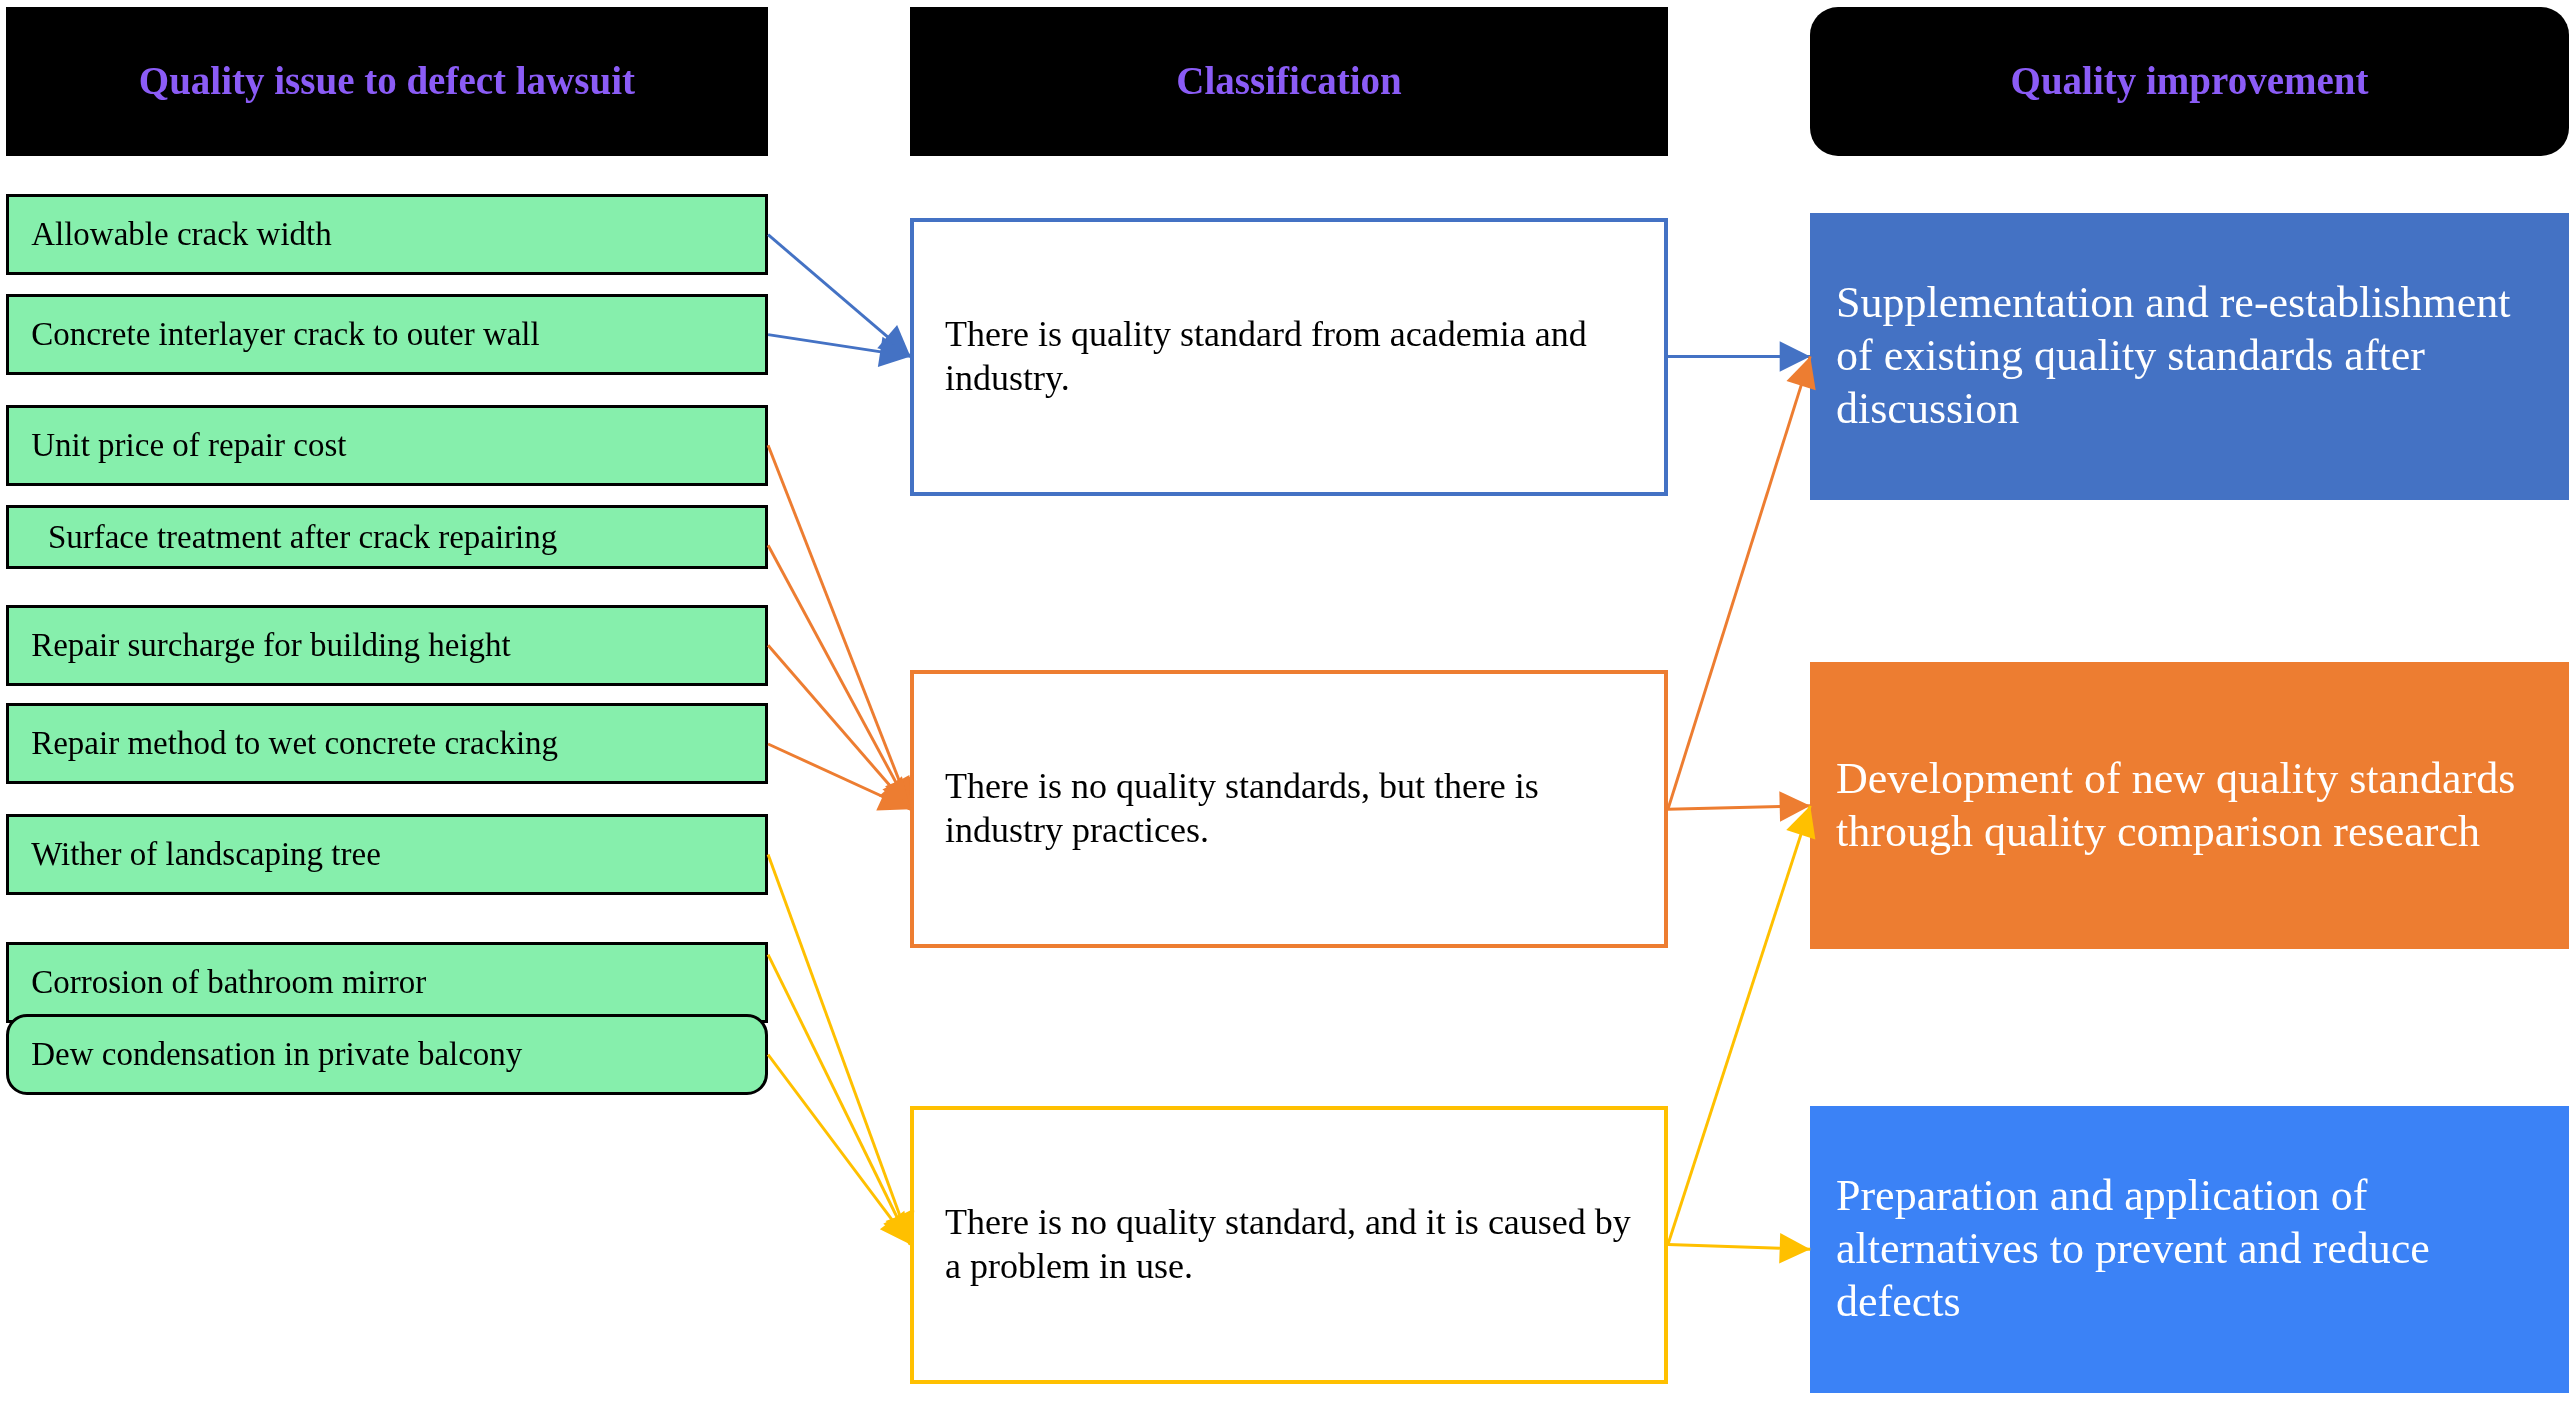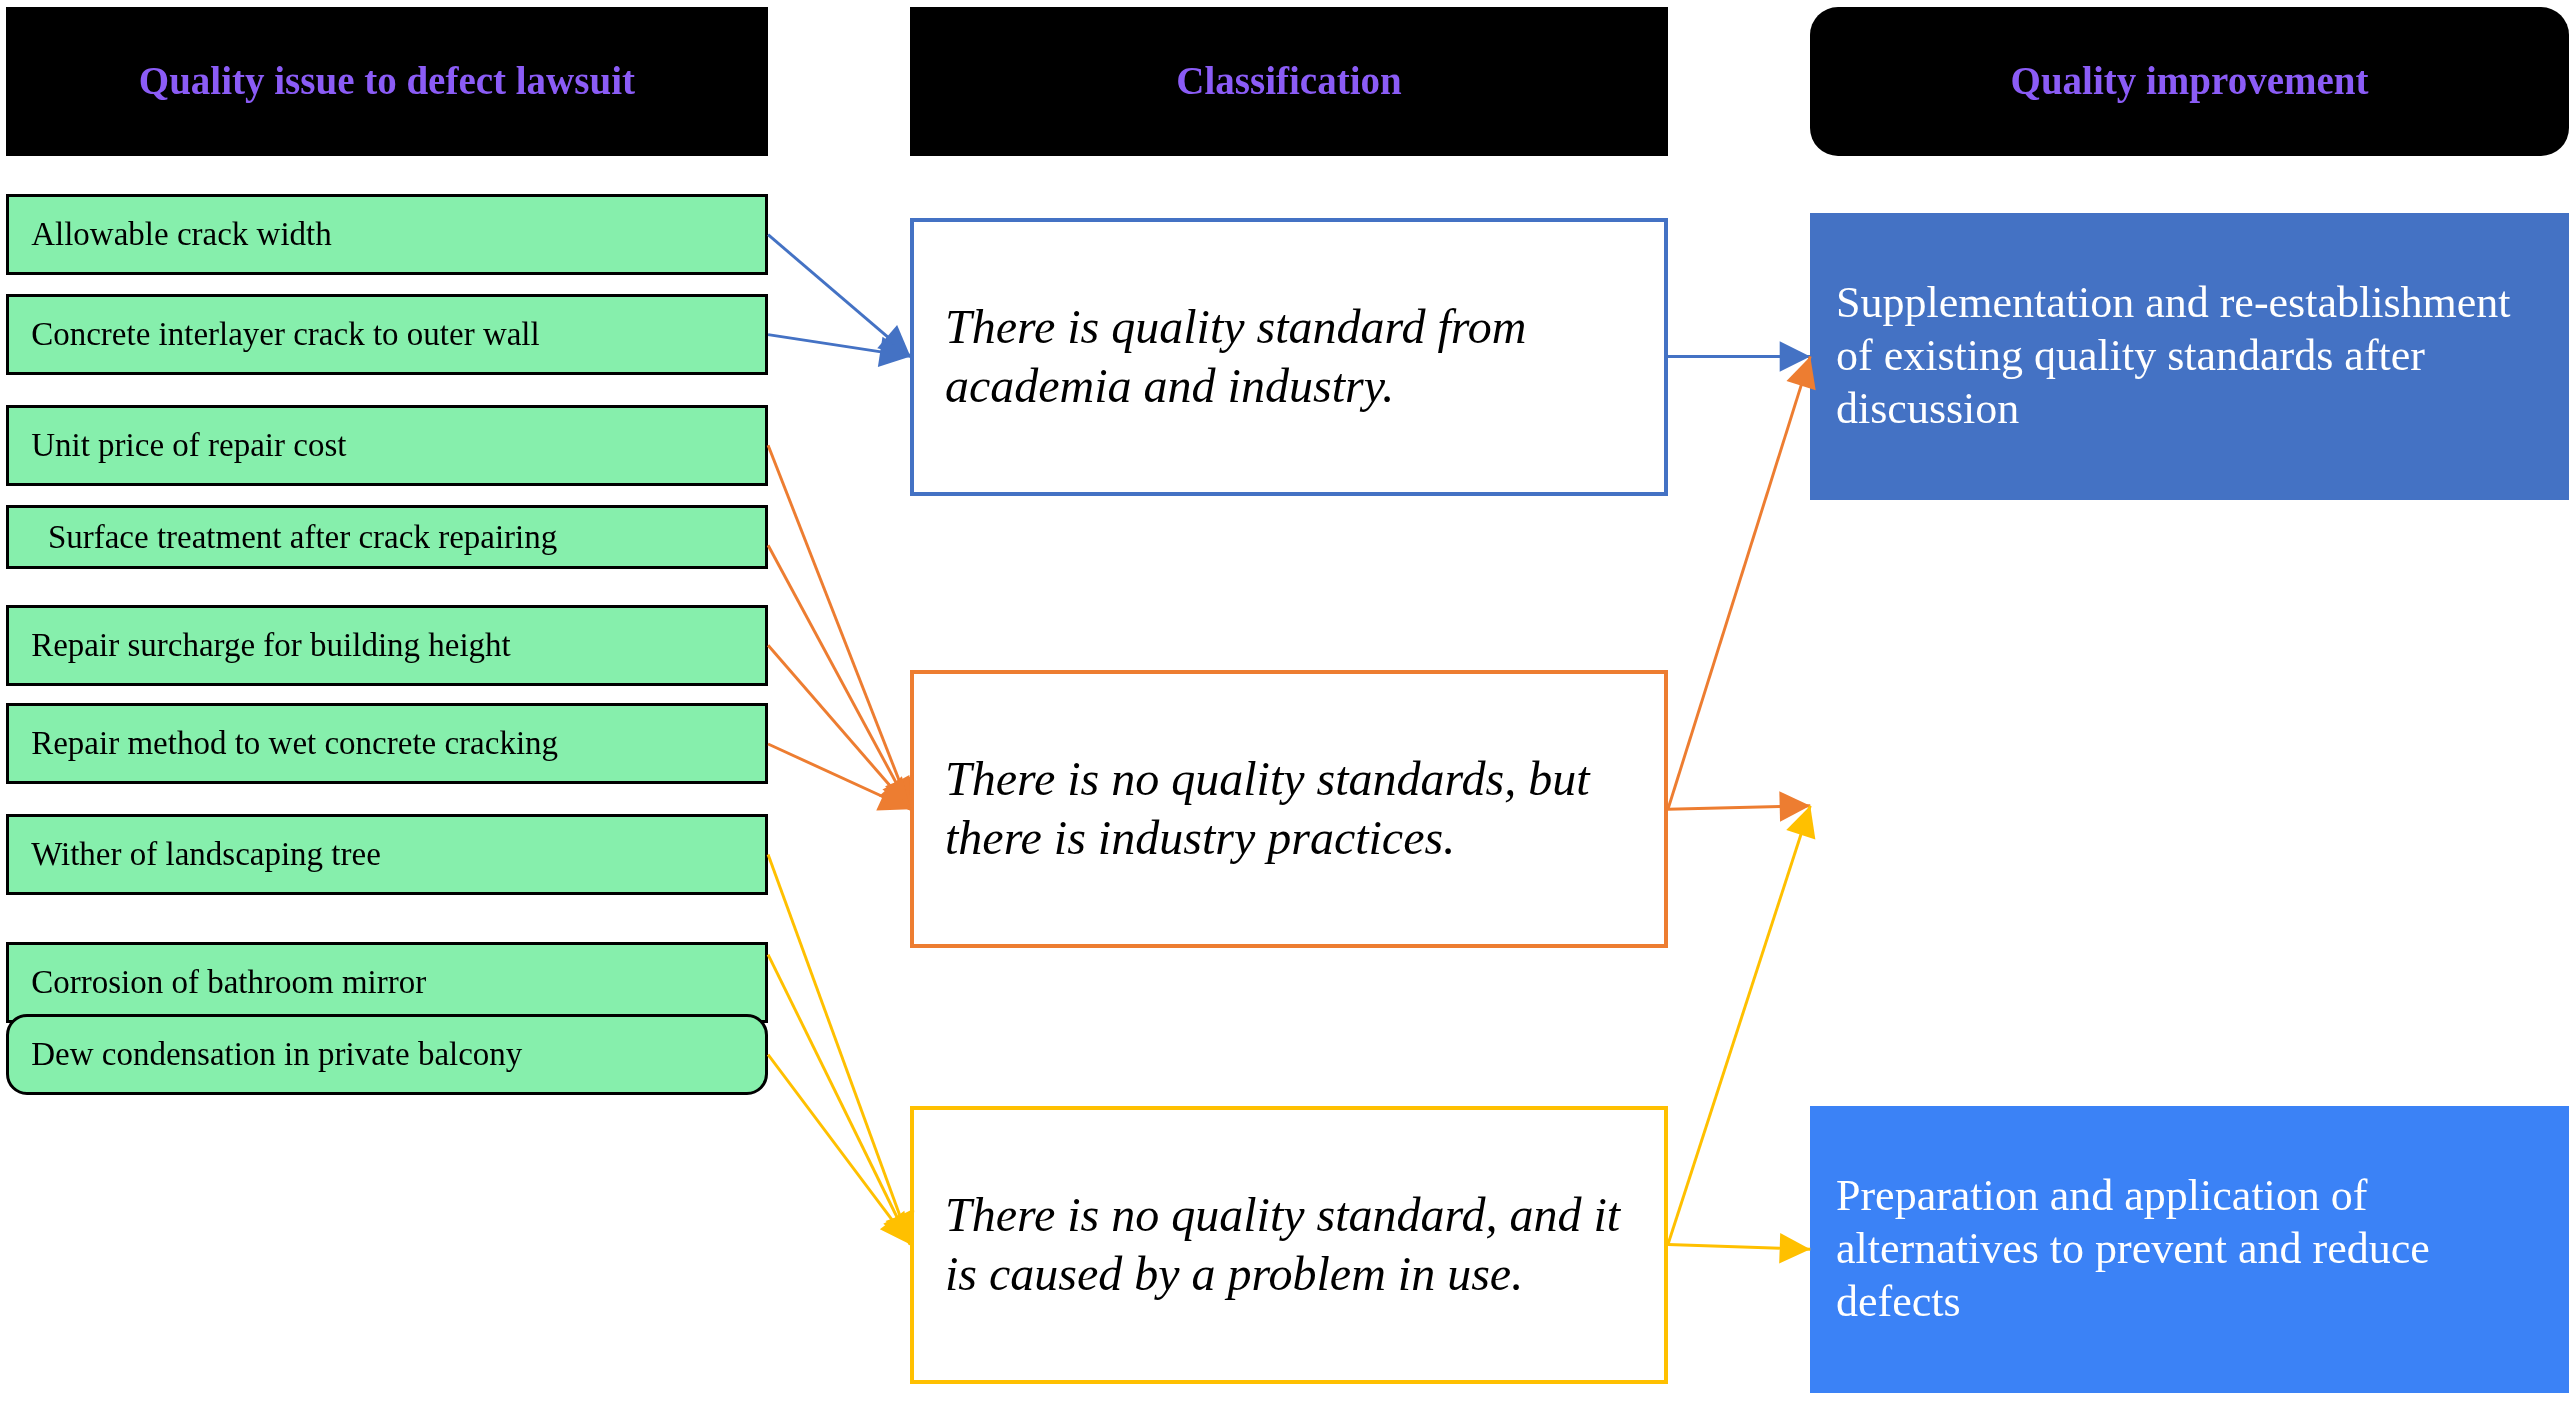--- a/index.html
+++ b/index.html
@@ -41,24 +41,23 @@
   }
 
   
   .cls{
     position:absolute;
     left:910px; width:758px;
     background:#ffffff;
     box-sizing:border-box;
     display:flex; align-items:center;
     padding:0 31px;
-    font-size:48px;
+    font-size:36px;
     color:#000000;
     line-height:1.22;
-    font-style:italic;
   }
   #cls-1{ top:218px;  height:278px; border:4.1px solid #4472C4;}
   #cls-2{ top:670px; height:278px; border:4.1px solid #ED7D31;}
   #cls-3{ top:1106px; height:278px; border:4.1px solid #FFC000;}
 
   
   .imp{
     position:absolute;
     left:1810px; width:759px;
     box-sizing:border-box;
@@ -94,20 +93,21 @@
       <div class="issue" id="issue-6" style="top: 814px; height: 81px;">Wither of landscaping tree</div>
       <div class="issue" id="issue-7" style="top: 914px; height: 81px; margin-top: 28px;">Corrosion of bathroom mirror</div>
       <div class="issue" id="issue-8" style="top: 1014px; height: 81px; border-radius: 21px;">Dew condensation in private balcony</div>
     </div>
 
   <div id="cls-1" class="cls">There is quality standard from academia and industry.</div>
   <div id="cls-3" class="cls">There is no quality standard, and it is caused by a problem in use.</div>
   <div id="cls-2" class="cls">There is no quality standards, but there is industry practices.</div>
 
   <div id="imp-1" class="imp">Supplementation and re-establishment of existing quality standards after discussion</div>
+  <div id="imp-2" class="imp">Development of new quality standards through quality comparison research</div>
   <div id="imp-3" class="imp">Preparation and application of alternatives to prevent and reduce defects</div>
 
   <svg id="links" viewBox="0 0 4380 2411" xmlns="http://www.w3.org/2000/svg">
       <line x1="1306" y1="399" x2="1548" y2="606" stroke="#4472C4" stroke-width="5"></line>
       <polygon points="1548,606 1491.5837025713126,591.9571589613108 1525.384494373739,552.4412574338367" fill="#4472C4"></polygon>
       <line x1="1306" y1="569" x2="1548" y2="606" stroke="#4472C4" stroke-width="5"></line>
       <polygon points="1548,606 1492.6677841238907,623.8422500329873 1500.5268704479445,572.4395773189049" fill="#4472C4"></polygon>
       <line x1="1306" y1="757" x2="1548" y2="1376" stroke="#ED7D31" stroke-width="5"></line>
       <polygon points="1548,1376 1504.8507878253731,1337.0366134851058 1553.2811819071394,1318.102598351362" fill="#ED7D31"></polygon>
       <line x1="1306" y1="927" x2="1548" y2="1376" stroke="#ED7D31" stroke-width="5"></line>

